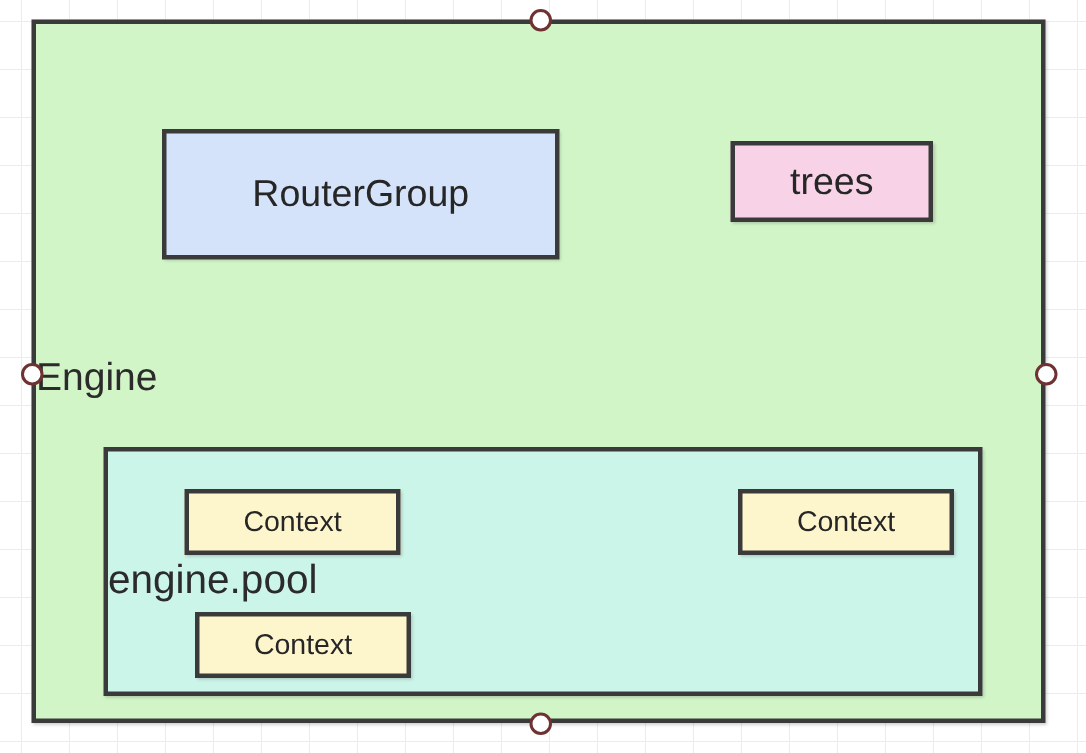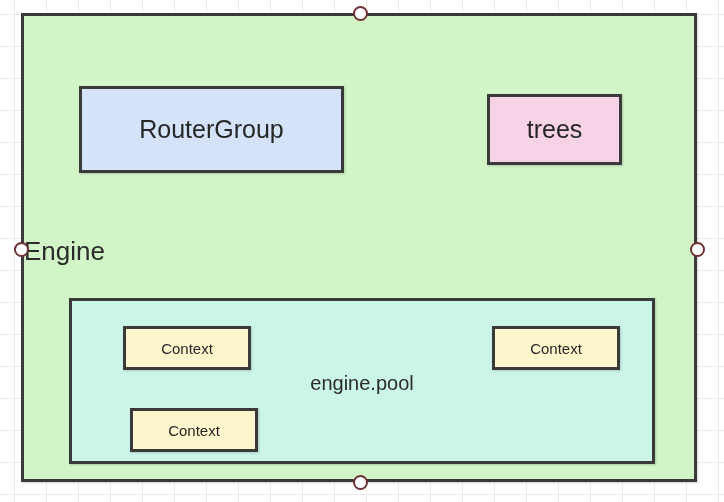--- a/index.html
+++ b/index.html
@@ -65,44 +65,44 @@
     height: 166px;
     align-items: flex-start;
     justify-content: center;
     border-width: 3px;
   }
   #pool > .label.pool-label {
     position: absolute;
     left: 0;
     right: 0;
     top: 72px;
-    text-align: center;
-    font-size: 20px;
+    text-align: left;
+    font-size: 27px;
     color: #2b2b2b;
   }
 
   
   #routergroup {
-    left: 55px;
+    left: 84px;
     top: 70px;
     width: 265px;
     height: 87px;
     font-size: 25px;
   }
   #trees {
     left: 463px;
     top: 78px;
     width: 135px;
-    height: 71px;
+    height: 54px;
     font-size: 25px;
   }
   .ctx {
-    width: 128px;
+    width: 144px;
     height: 44px;
-    font-size: 15px;
+    font-size: 19px;
     border-width: 3px;
   }
   #ctx-1 { left: 51px;  top: 25px; }
   #ctx-2 { left: 420px; top: 25px; }
   #ctx-3 { left: 58px;  top: 107px; }
 
   
   .handle {
     position: absolute;
     width: 15px;

